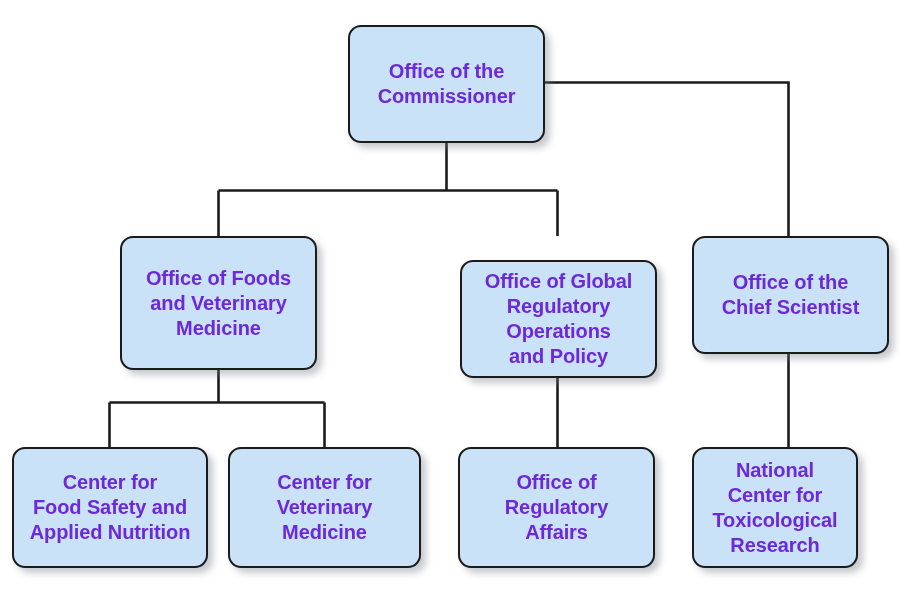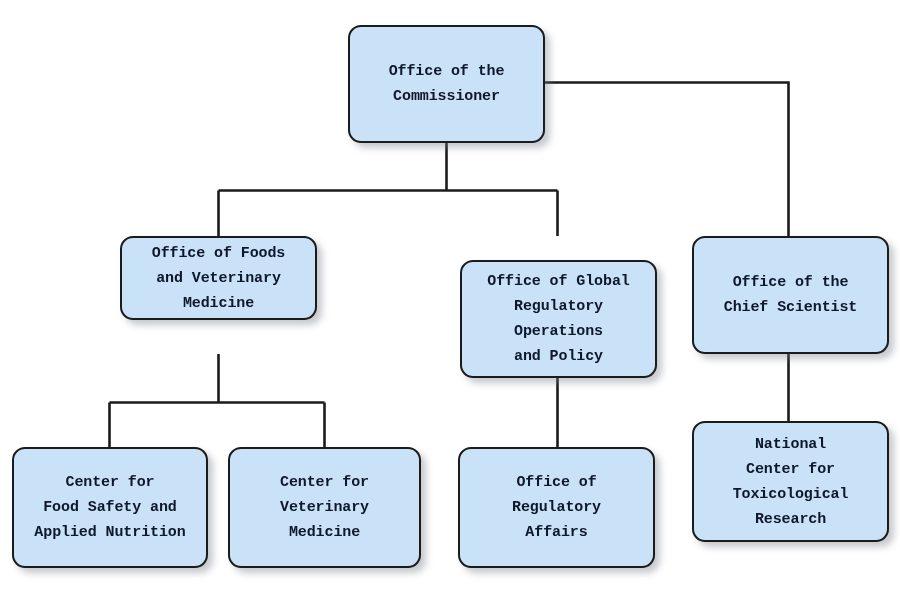--- a/index.html
+++ b/index.html
@@ -34,55 +34,55 @@
     border-radius: 13px;
     box-shadow: 5px 5px 7px rgba(120, 125, 135, 0.42);
     display: flex;
     align-items: center;
     justify-content: center;
     text-align: center;
     z-index: 2;
   }
   .org-node-label {
     display: block;
-    font-family: Liberation Mono, monospace;
+    font-family: Liberation Sans, sans-serif;
     font-weight: bold;
-    font-size: 15px;
+    font-size: 20px;
     line-height: 25px;
-    color: #0f172a;
+    color: #6d28d9;
     letter-spacing: -0.1px;
     white-space: pre-line;
     padding: 0 8px;
   }
   
   #node-commissioner {
     left: 348px; top: 25px; width: 197px; height: 118px;
   }
   
   #node-foods-vet {
-    left: 120px; top: 236px; width: 197px; height: 84px;
+    left: 120px; top: 236px; width: 197px; height: 134px;
   }
   #node-global-reg {
     left: 460px; top: 236px; width: 197px; height: 118px; margin-top: 24px;
   }
   #node-chief-scientist {
     left: 692px; top: 236px; width: 197px; height: 118px;
   }
   
   #node-cfsan {
     left: 12px; top: 447px; width: 196px; height: 121px;
   }
   #node-cvm {
     left: 228px; top: 447px; width: 193px; height: 121px;
   }
   #node-ora {
     left: 458px; top: 447px; width: 197px; height: 121px;
   }
   #node-nctr {
-    left: 692px; top: 421px; width: 197px; height: 121px;
+    left: 692px; top: 447px; width: 166px; height: 121px;
   }
 </style>
 </head>
 <body>
 
 <div id="chart-canvas">
 
   <svg id="connector-layer" width="900" height="593" viewBox="0 0 900 593" xmlns="http://www.w3.org/2000/svg">
     <g stroke="#1b1b1b" stroke-width="2.6" fill="none" stroke-linecap="butt">
 

